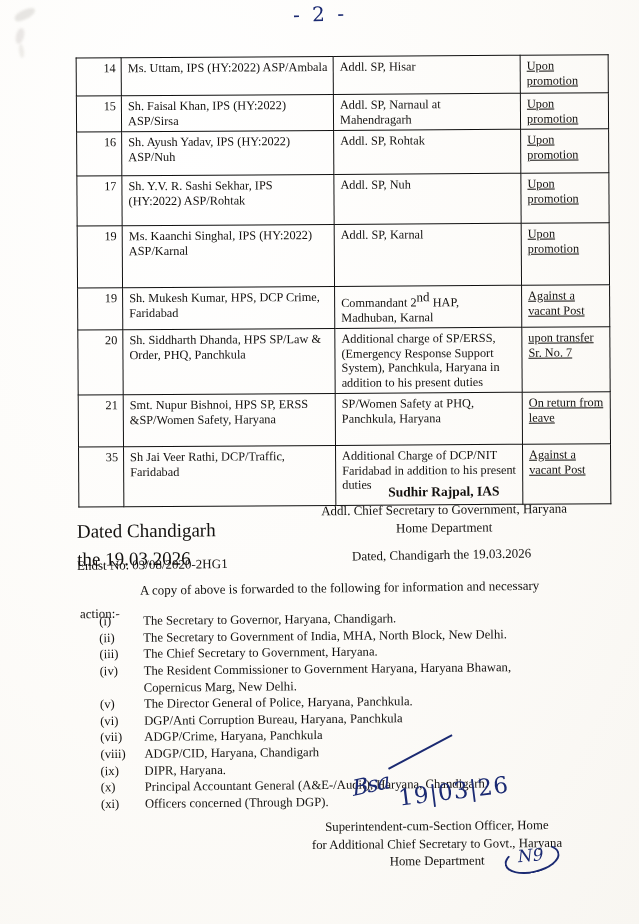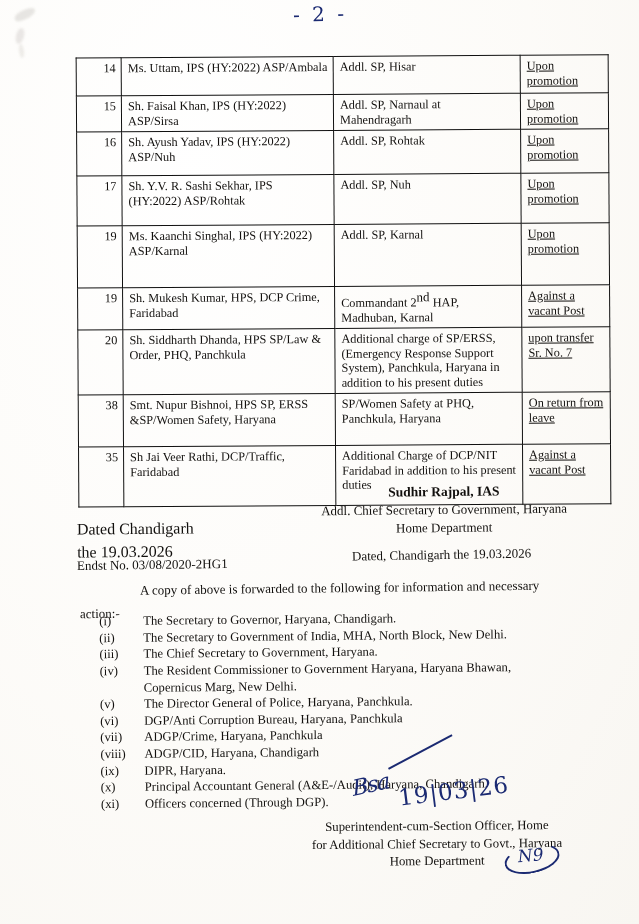--- a/index.html
+++ b/index.html
@@ -103,21 +103,21 @@
     font-size: 13px;
     line-height: 1.35;
     transform: rotate(-0.6deg);
   }
   #sig-name-1 { font-weight: bold; font-size: 13.5px; }
 
   #dated-left {
     position: absolute;
     left: 77px;
     top: 517px;
-    font-size: 16px;
+    font-size: 19px;
     line-height: 1.45;
     transform: rotate(-0.6deg);
   }
 
   #dated-right {
     position: absolute;
     left: 352px;
     top: 547px;
     font-size: 13px;
     transform: rotate(-1deg);
@@ -307,21 +307,21 @@
             <td class="c-post">Commandant 2<span class="sup">nd</span> HAP, Madhuban, Karnal</td>
             <td class="c-rem">Against a vacant Post</td>
           </tr>
           <tr style="height: 60px;">
             <td class="c-sr">20</td>
             <td class="c-name">Sh. Siddharth Dhanda, HPS SP/Law &amp; Order, PHQ, Panchkula</td>
             <td class="c-post">Additional charge of SP/ERSS, (Emergency Response Support System), Panchkula, Haryana in addition to his present duties</td>
             <td class="c-rem">upon transfer Sr. No. 7</td>
           </tr>
           <tr style="height: 52px;">
-            <td class="c-sr">38</td>
+            <td class="c-sr">21</td>
             <td class="c-name">Smt. Nupur Bishnoi, HPS SP, ERSS &amp;SP/Women Safety, Haryana</td>
             <td class="c-post">SP/Women Safety at PHQ, Panchkula, Haryana</td>
             <td class="c-rem">On return from leave</td>
           </tr>
           <tr style="height: 60px;">
             <td class="c-sr">35</td>
             <td class="c-name">Sh Jai Veer Rathi, DCP/Traffic, Faridabad</td>
             <td class="c-post">Additional Charge of DCP/NIT Faridabad in addition to his present duties</td>
             <td class="c-rem">Against a vacant Post</td>
           </tr>

